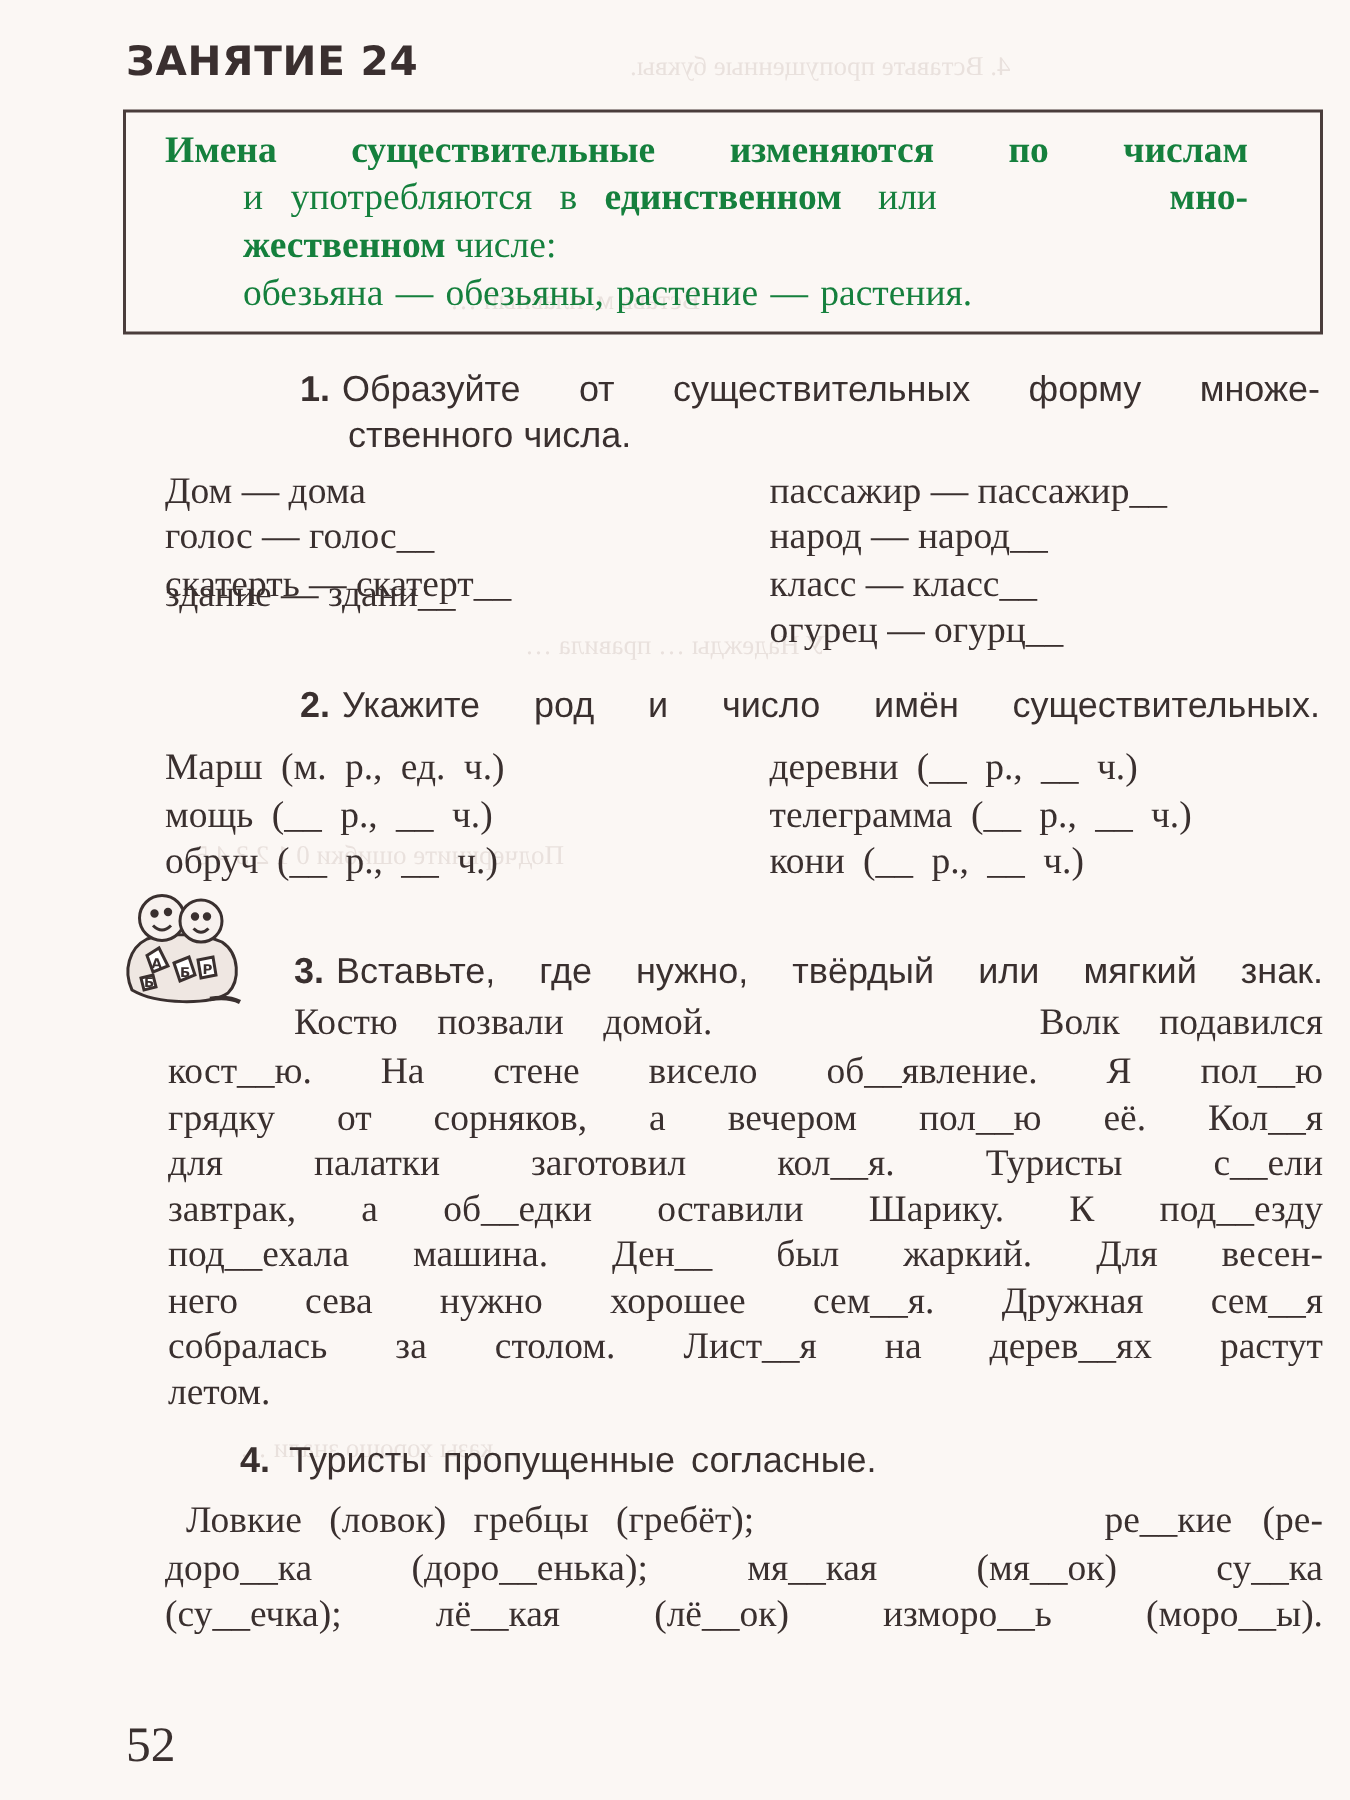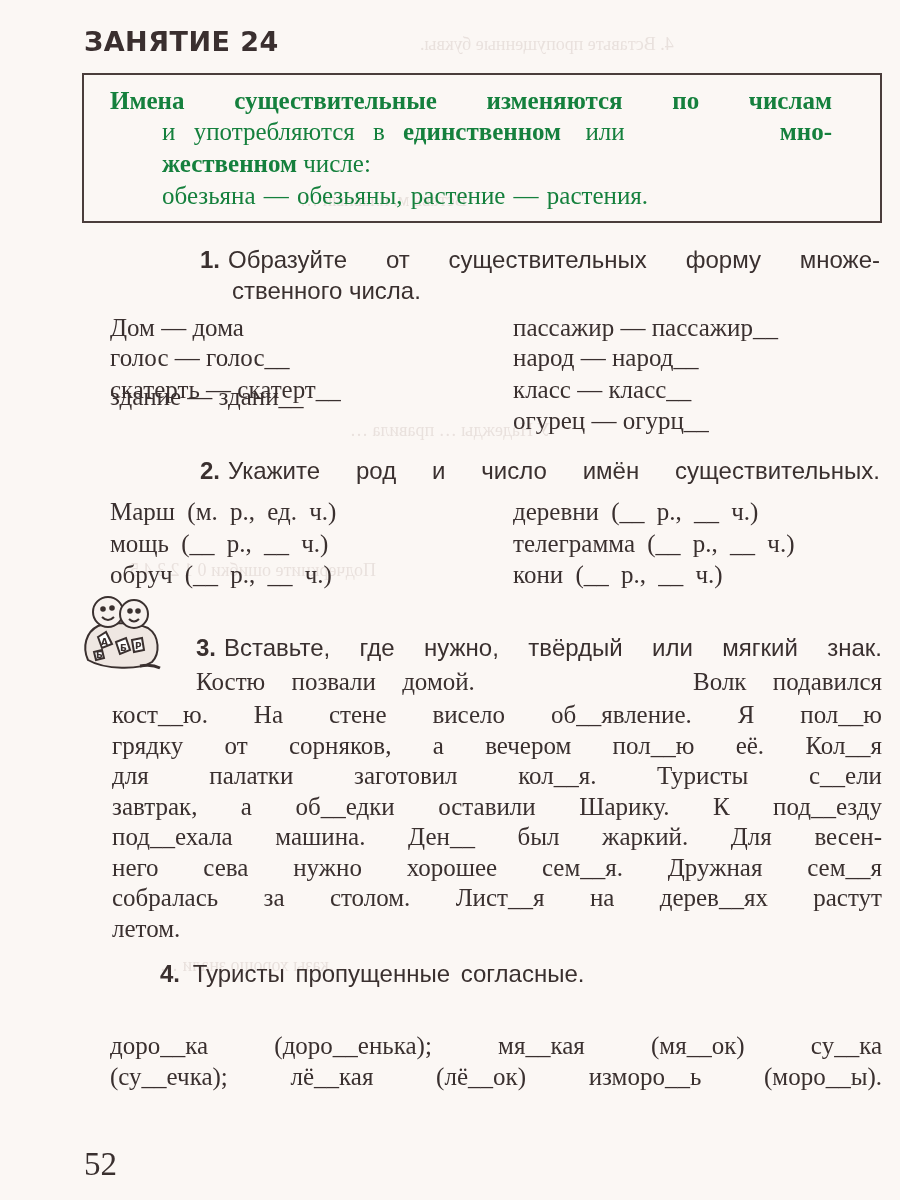--- a/index.html
+++ b/index.html
@@ -157,19 +157,23 @@
     <span class="row">него сева нужно хорошее сем__я. Дружная сем__я</span>
     <span class="row">собралась за столом. Лист__я на дерев__ях растут</span>
     <span class="row last">летом.</span>
   </div>
 
   <div class="abs ex-head" style="left:160px; top:960px;">
     <span class="ex-num">4.</span>
     <span style="margin-left:6px; word-spacing:4px;">Туристы пропущенные согласные.</span>
   </div>
 
+  <div class="abs" style="left:124px; top:1000px; width:758px; display:flex; justify-content:space-between; font-family:'Liberation Serif','DejaVu Serif',serif; font-size:25px;">
+    <span class="i" style="word-spacing:12px;">Ловкие (ловок) гребцы (гребёт);</span>
+    <span style="word-spacing:14px;">ре__кие (ре-</span>
+  </div>
   <div class="para" style="left:110px; width:772px; top:1031px;">
     <span class="row">доро__ка (доро__енька); мя__кая (мя__ок) су__ка</span>
     <span class="row">(су__ечка); лё__кая (лё__ок) изморо__ь (моро__ы).</span>
   </div>
 
   <div class="abs page-num">52</div>
 </div>
 
 </body></html>

